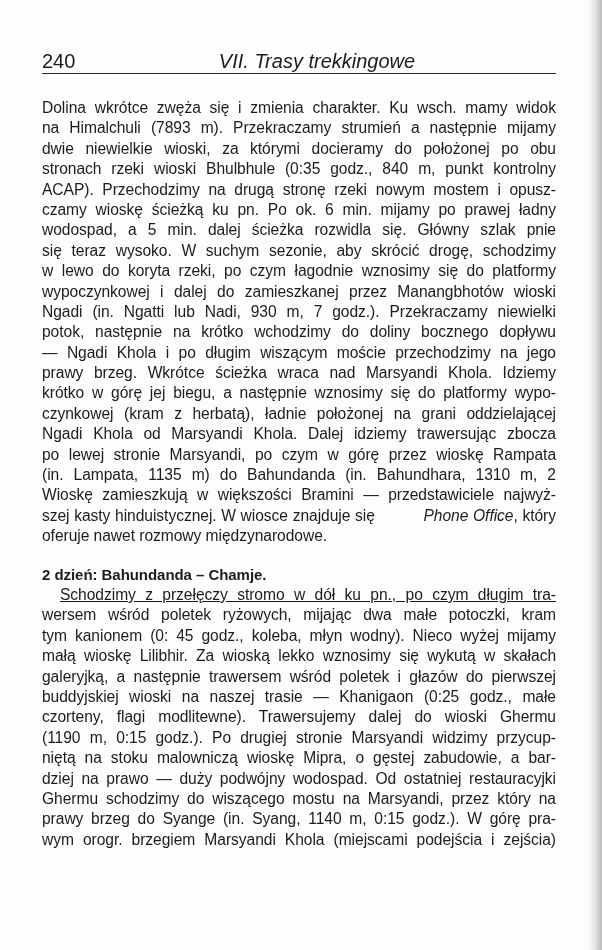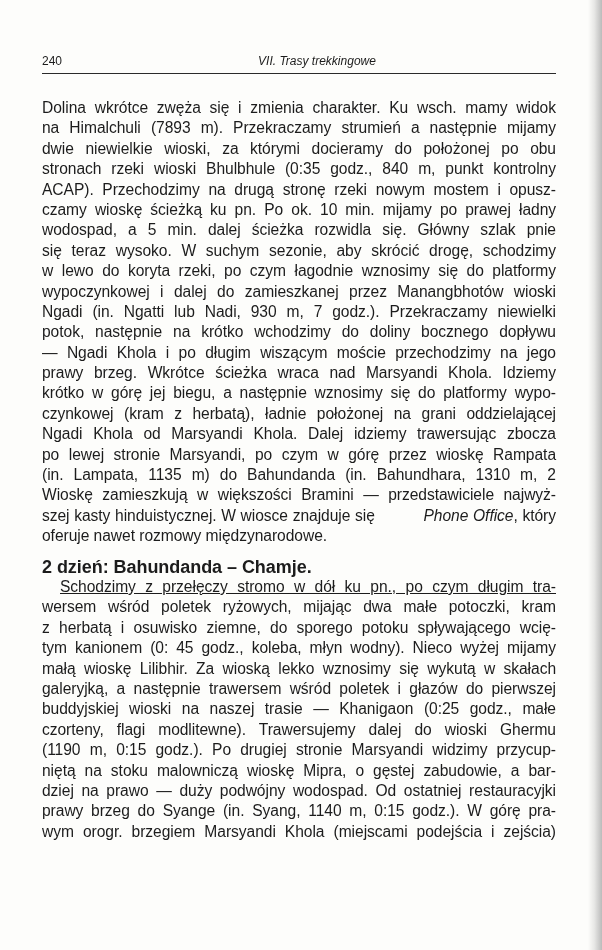--- a/index.html
+++ b/index.html
@@ -30,21 +30,21 @@
       top: 0;
       width: 514px;
     }
     .running-head {
       position: absolute;
       top: 51px;
       left: 0;
       width: 514px;
       height: 22px;
       border-bottom: 1.3px solid #2a2a2a;
-      font-size: 12px;
+      font-size: 20px;
     }
     .page-number {
       position: absolute;
       left: 0;
       top: 0;
       line-height: 20px;
     }
     .chapter-title {
       position: absolute;
       left: 6px;
@@ -69,25 +69,25 @@
       display: block;
       white-space: nowrap;
       text-align: justify;
       text-align-last: justify;
       height: 20.4px;
     }
     .line.last {
       text-align-last: left;
     }
     .section-heading {
-      margin-top: 10px;
+      margin-top: 18px;
       font-weight: bold;
       height: 20.4px;
       line-height: 20.4px;
-      font-size: 18px;
+      font-size: 15px;
       white-space: nowrap;
     }
     .indent {
       padding-left: 18px;
       text-decoration: underline;
     }
     em {
       font-style: italic;
       margin-left: 44px;
     }
@@ -105,21 +105,21 @@
   </div>
 
   <div class="body-text">
 
     <div>
       <span class="line">Dolina wkrótce zwęża się i zmienia charakter. Ku wsch. mamy widok</span>
       <span class="line">na Himalchuli (7893 m). Przekraczamy strumień a następnie mijamy</span>
       <span class="line">dwie niewielkie wioski, za którymi docieramy do położonej po obu</span>
       <span class="line">stronach rzeki wioski Bhulbhule (0:35 godz., 840 m, punkt kontrolny</span>
       <span class="line">ACAP). Przechodzimy na drugą stronę rzeki nowym mostem i opusz-</span>
-      <span class="line">czamy wioskę ścieżką ku pn. Po ok. 10 min. mijamy po prawej ładny</span>
+      <span class="line">czamy wioskę ścieżką ku pn. Po ok. 6 min. mijamy po prawej ładny</span>
       <span class="line">wodospad, a 5 min. dalej ścieżka rozwidla się. Główny szlak pnie</span>
       <span class="line">się teraz wysoko. W suchym sezonie, aby skrócić drogę, schodzimy</span>
       <span class="line">w lewo do koryta rzeki, po czym łagodnie wznosimy się do platformy</span>
       <span class="line">wypoczynkowej i dalej do zamieszkanej przez Manangbhotów wioski</span>
       <span class="line">Ngadi (in. Ngatti lub Nadi, 930 m, 7 godz.). Przekraczamy niewielki</span>
       <span class="line">potok, następnie na krótko wchodzimy do doliny bocznego dopływu</span>
       <span class="line">— Ngadi Khola i po długim wiszącym moście przechodzimy na jego</span>
       <span class="line">prawy brzeg. Wkrótce ścieżka wraca nad Marsyandi Khola. Idziemy</span>
       <span class="line">krótko w górę jej biegu, a następnie wznosimy się do platformy wypo-</span>
       <span class="line">czynkowej (kram z herbatą), ładnie położonej na grani oddzielającej</span>
@@ -129,27 +129,27 @@
       <span class="line">Wioskę zamieszkują w większości Bramini — przedstawiciele najwyż-</span>
       <span class="line"><span>szej kasty hinduistycznej. W wiosce znajduje się </span><em>Phone Office</em><span>, który</span></span>
       <span class="line last">oferuje nawet rozmowy międzynarodowe.</span>
     </div>
 
     <div class="section-heading">2 dzień: Bahundanda – Chamje.</div>
 
     <div>
       <span class="line indent">Schodzimy z przełęczy stromo w dół ku pn., po czym długim tra-</span>
       <span class="line">wersem wśród poletek ryżowych, mijając dwa małe potoczki, kram</span>
-      <span class="line">z herbatą i osuwisko ziemne, do sporego potoku spływającego wcię-</span>
       <span class="line">tym kanionem (0: 45 godz., koleba, młyn wodny). Nieco wyżej mijamy</span>
       <span class="line">małą wioskę Lilibhir. Za wioską lekko wznosimy się wykutą w skałach</span>
       <span class="line">galeryjką, a następnie trawersem wśród poletek i głazów do pierwszej</span>
       <span class="line">buddyjskiej wioski na naszej trasie — Khanigaon (0:25 godz., małe</span>
       <span class="line">czorteny, flagi modlitewne). Trawersujemy dalej do wioski Ghermu</span>
       <span class="line">(1190 m, 0:15 godz.). Po drugiej stronie Marsyandi widzimy przycup-</span>
       <span class="line">niętą na stoku malowniczą wioskę Mipra, o gęstej zabudowie, a bar-</span>
       <span class="line">dziej na prawo — duży podwójny wodospad. Od ostatniej restauracyjki</span>
+      <span class="line">Ghermu schodzimy do wiszącego mostu na Marsyandi, przez który na</span>
       <span class="line">prawy brzeg do Syange (in. Syang, 1140 m, 0:15 godz.). W górę pra-</span>
       <span class="line">wym orogr. brzegiem Marsyandi Khola (miejscami podejścia i zejścia)</span>
     </div>
 
   </div>
 </div>
 
 </body></html>

